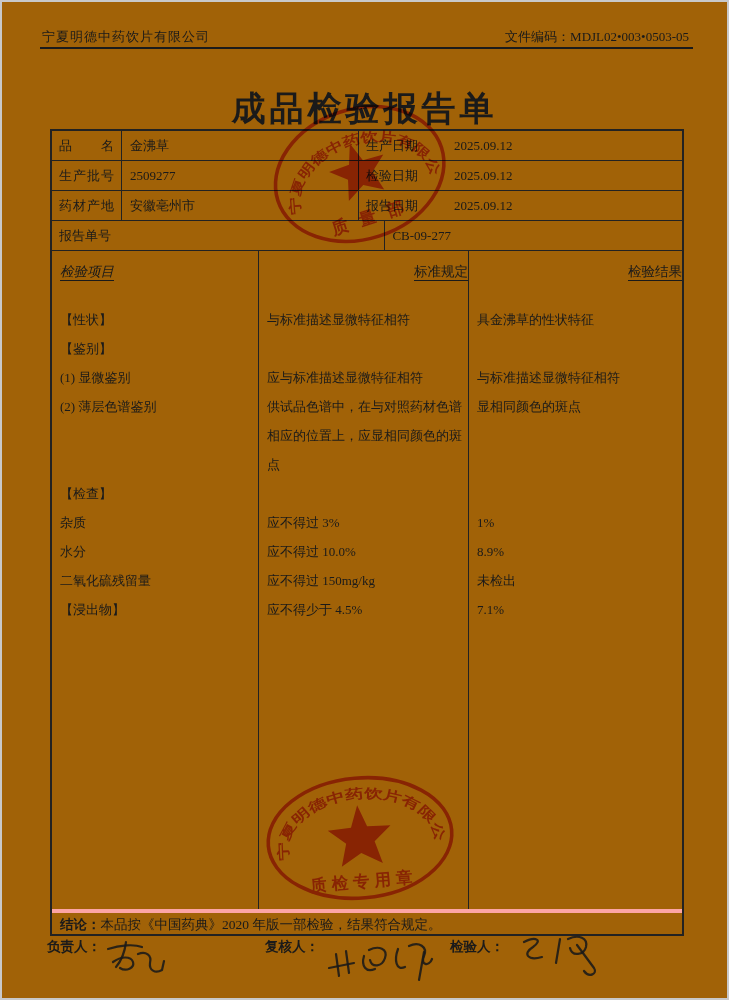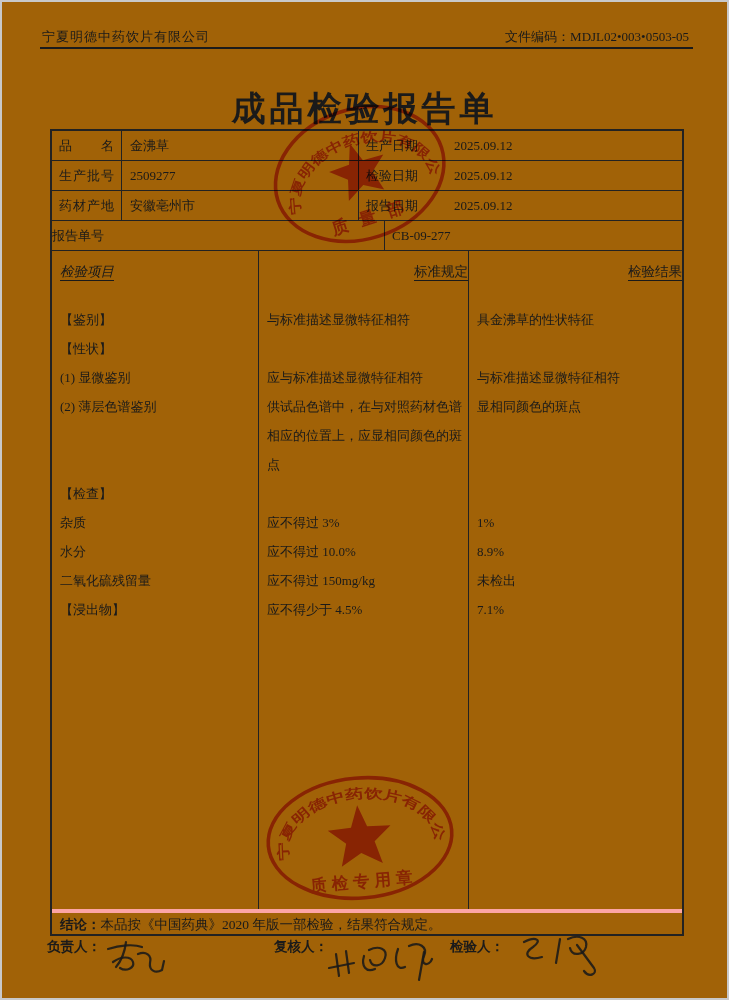--- a/index.html
+++ b/index.html
@@ -15,21 +15,21 @@
     font-size:34px;font-weight:bold;letter-spacing:4px;}
   .tbl{position:absolute;left:48px;top:127px;width:634px;height:807px;
     border:2px solid #222;box-sizing:border-box;font-size:13px;}
   .info-row{position:absolute;left:0;width:630px;height:30px;display:flex;box-sizing:border-box;border-bottom:1px solid #222;}
   .cell{box-sizing:border-box;display:flex;align-items:center;white-space:nowrap;}
   .c-label{width:70px;border-right:1px solid #222;padding:0 7px;}
   .c-label .just{width:100%;text-align:justify;text-align-last:justify;}
   .c-value{width:237px;border-right:1px solid #222;padding-left:8px;}
   .c-right{width:323px;padding-left:7px;}
   .r-label{width:88px;}
-  .c-label-wide{width:363px;border-right:1px solid #222;}
+  .c-label-wide{width:363px;border-right:1px solid #222;padding-left:7px;}
   .c-value-wide{width:323px;padding-left:7px;}
   .sec{position:absolute;left:0;top:120px;width:630px;height:658px;display:flex;box-sizing:border-box;}
   .col{box-sizing:border-box;}
   .col-1{width:207px;border-right:1px solid #222;}
   .col-2{width:210px;border-right:1px solid #222;}
   .col-3{width:213px;}
   .col-head{height:54px;padding-top:12px;box-sizing:border-box;font-size:13.5px;}
   .col-1 .col-head{padding-left:8px;font-style:italic;}
   .col-2 .col-head,.col-3 .col-head{text-align:right;}
   .col-head span{text-decoration:underline;text-underline-offset:4px;}
@@ -88,22 +88,22 @@
       </div>
     </div>
     <div class="info-row" style="top:90px">
       <div class="cell c-label-wide">报告单号</div>
       <div class="cell c-value-wide">CB-09-277</div>
     </div>
 
     <div class="sec">
       <div class="col col-1">
         <div class="col-head"><span>检验项目</span></div>
+        <div class="ln">【性状】</div>
         <div class="ln">【鉴别】</div>
-        <div class="ln">【性状】</div>
         <div class="ln">(1) 显微鉴别</div>
         <div class="ln">(2) 薄层色谱鉴别</div>
         <div class="ln"></div>
         <div class="ln"></div>
         <div class="ln">【检查】</div>
         <div class="ln">杂质</div>
         <div class="ln">水分</div>
         <div class="ln">二氧化硫残留量</div>
         <div class="ln">【浸出物】</div>
       </div>
@@ -136,21 +136,21 @@
         <div class="ln">7.1%</div>
       </div>
     </div>
 
     <div class="conc">
       <b>结论：</b><span>本品按《中国药典》2020 年版一部检验，结果符合规定。</span>
     </div>
   </div>
 
   <div class="signer-label" style="left:45px">负责人：</div>
-  <div class="signer-label" style="left:272px">复核人：</div>
+  <div class="signer-label" style="left:263px">复核人：</div>
   <div class="signer-label" style="left:448px">检验人：</div>
 
   <svg class="sig" style="left:98px;top:932px" width="80" height="58" viewBox="0 0 80 58" aria-label="李远">
     <path d="M26 8 C25 16, 22 26, 16 33"></path>
     <path d="M8 15 C20 11, 34 10, 42 13"></path>
     <path d="M13 28 C21 22, 31 22, 33 28 C35 34, 26 38, 20 34"></path>
     <path d="M38 20 C46 17, 52 21, 50 29 C49 36, 55 40, 62 36 L64 27"></path>
   </svg>
   <svg class="sig" style="left:322px;top:930px" width="120" height="62" viewBox="0 0 120 62" aria-label="庄丽娟">
     <path d="M5 36 L30 31"></path>

